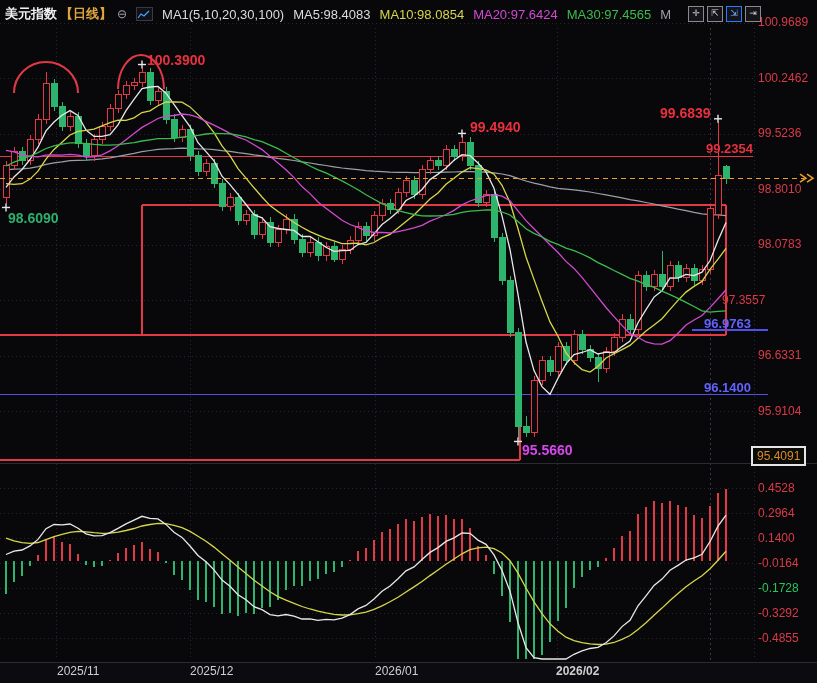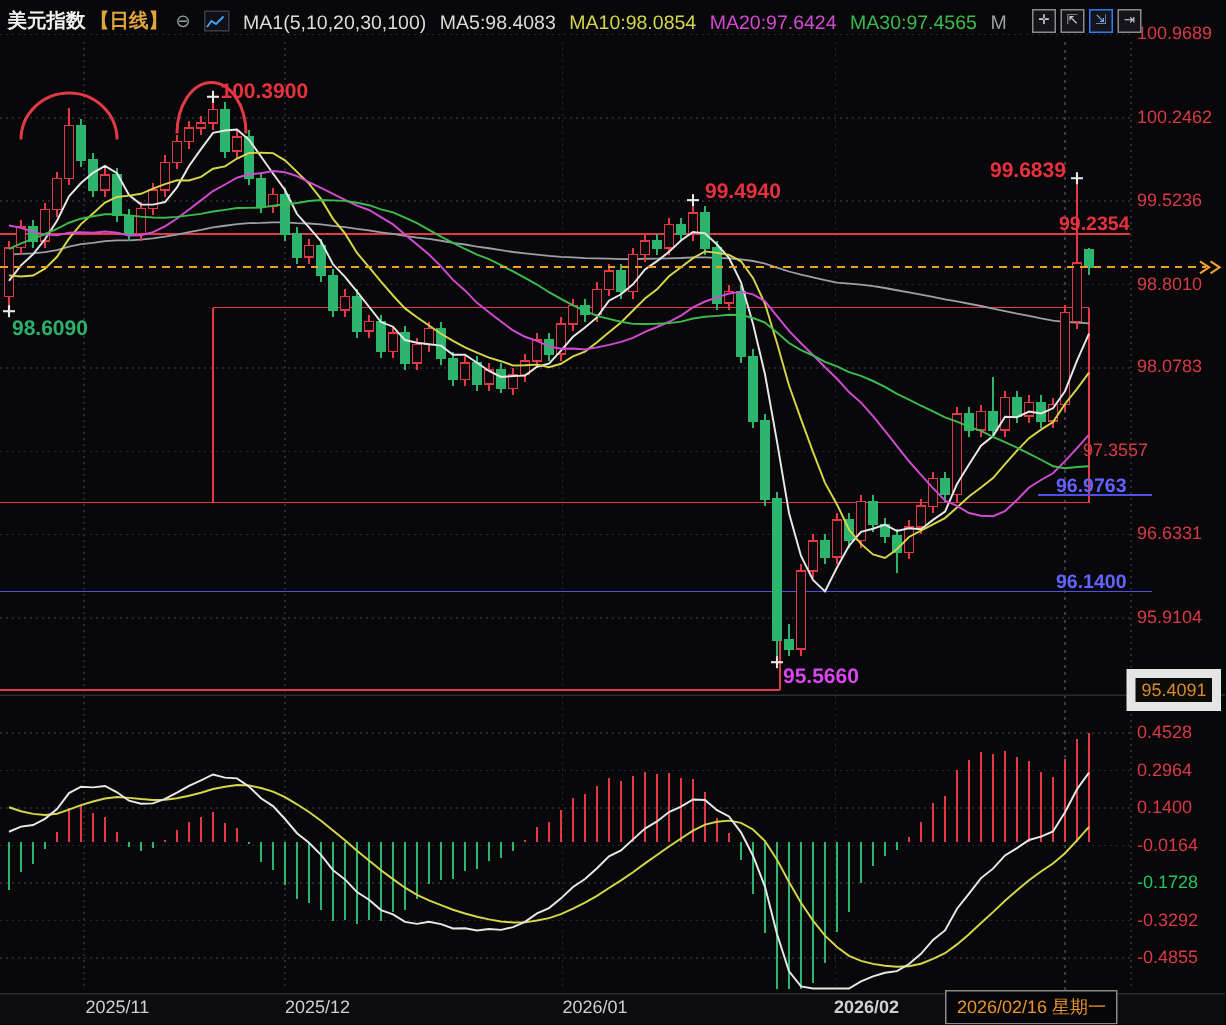--- a/index.html
+++ b/index.html
@@ -21,21 +21,21 @@
   #toolbar{position:absolute;left:688px;top:6px;z-index:7;display:flex;gap:3px;}
   .tb-icon{width:14px;height:14px;border:1px solid #8a8a8a;background:#14141a;color:#cfcfcf;
            font-size:9px;line-height:13px;text-align:center;cursor:pointer;}
   .tb-icon.active{border-color:#2e7bff;color:#7fb0ff;}
   #macd-header{position:absolute;left:4px;top:466px;z-index:6;display:flex;gap:14px;font-size:12px;}
   .macd-t{color:#e0e0e0;} .macd-diff{color:#e0e0e0;} .macd-dea{color:#d6d64a;} .macd-macd{color:#d24ad2;}
   #watermark{position:absolute;left:684px;top:620px;z-index:8;font-size:37px;letter-spacing:3px;
              color:rgba(222,226,231,0.92);pointer-events:none;}
   #date-tag{position:absolute;left:630px;top:660px;z-index:7;border:1px solid #8a8a8a;background:#060608;
             color:#e8952f;font-size:12px;padding:2px 7px;white-space:nowrap;}
-  #px-tag{position:absolute;left:751px;top:446px;z-index:7;border:6px solid #e5e5e5;background:#0b0b08;
+  #px-tag{position:absolute;left:751px;top:446px;z-index:7;border:2px solid #e5e5e5;background:#0b0b08;
           color:#d98a2c;font-size:12px;padding:1px 4px;}
   #bottom-strip{position:absolute;left:0;top:662px;width:817px;height:21px;background:#0b0b10;
                 border-top:1px solid #2b2b33;z-index:2;}
   #mid-divider{position:absolute;left:0;top:463px;width:817px;height:1px;background:#2b2b33;z-index:2;}
   .mini-chart{width:15px;height:12px;background:#101018;border:1px solid #3a3a46;display:inline-block;}
 </style>
 </head>
 <body>
 
 <div id="app">
@@ -416,16 +416,15 @@
       <div class="anno-lab" style="left: 706px; top: 141.3px; color: rgb(232, 49, 62);">99.2354</div>
       <div class="anno-lab" style="left: 704px; top: 316.017px; color: rgb(98, 98, 255);">96.9763</div>
       <div class="anno-lab" style="left: 704px; top: 380.325px; color: rgb(98, 98, 255);">96.1400</div>
       <div class="anno-lab" style="left: 8px; top: 210.468px; color: rgb(46, 176, 109); font-size: 14px;">98.6090</div>
       <div class="anno-lab" style="left: 147px; top: 51.5154px; color: rgb(232, 49, 62); font-size: 14px;">100.3900</div>
       <div class="anno-lab" style="left: 470px; top: 119.415px; color: rgb(232, 49, 62); font-size: 14px;">99.4940</div>
       <div class="anno-lab" style="left: 522px; top: 442.464px; color: #d946ef; font-size: 14px;">95.5660</div>
       <div class="anno-lab" style="left: 660px; top: 104.812px; color: rgb(232, 49, 62); font-size: 14px;">99.6839</div>
     </div>
 
-  <div id="date-tag">2026/02/16 星期一</div>
   <div id="px-tag">95.4091</div>
 
 </div>
 
 </body></html>

